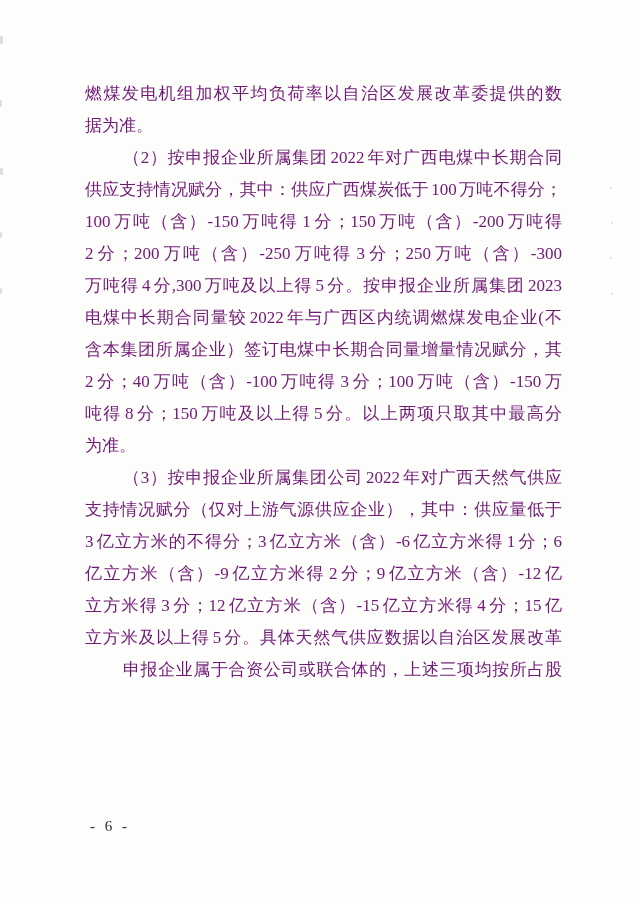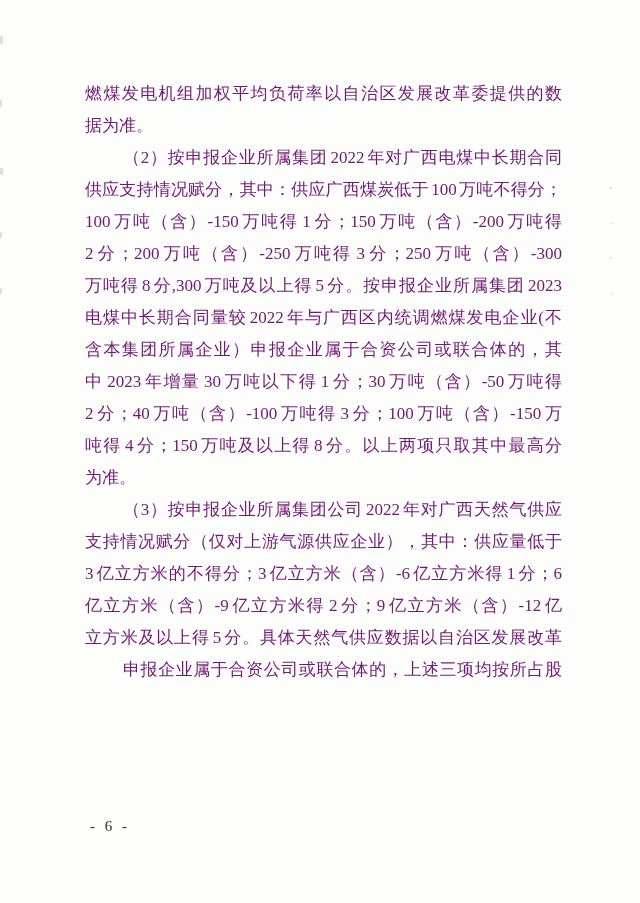--- a/index.html
+++ b/index.html
@@ -82,30 +82,30 @@
   <div class="speck right-3"></div>
   <div class="speck right-4"></div>
 
   <div class="text-block">
       <div class="text-line">燃煤发电机组加权平均负荷率以自治区发展改革委提供的数</div>
       <div class="text-line no-justify">据为准。</div>
       <div class="text-line indent">（2）按申报企业所属集团 2022 年对广西电煤中长期合同</div>
       <div class="text-line">供应支持情况赋分，其中：供应广西煤炭低于 100 万吨不得分；</div>
       <div class="text-line">100 万吨（含）-150 万吨得 1 分；150 万吨（含）-200 万吨得</div>
       <div class="text-line">2 分；200 万吨（含）-250 万吨得 3 分；250 万吨（含）-300</div>
-      <div class="text-line">万吨得 8 分,300 万吨及以上得 5 分。按申报企业所属集团 2023</div>
+      <div class="text-line">万吨得 4 分,300 万吨及以上得 5 分。按申报企业所属集团 2023</div>
       <div class="text-line">电煤中长期合同量较 2022 年与广西区内统调燃煤发电企业(不</div>
-      <div class="text-line">含本集团所属企业）申报企业属于合资公司或联合体的，其</div>
-      <div class="text-line">中 2023 年增量 30 万吨以下得 1 分；30 万吨（含）-50 万吨得</div>
+      <div class="text-line">含本集团所属企业）签订电煤中长期合同量增量情况赋分，其</div>
       <div class="text-line">2 分；40 万吨（含）-100 万吨得 3 分；100 万吨（含）-150 万</div>
-      <div class="text-line">吨得 4 分；150 万吨及以上得 8 分。以上两项只取其中最高分</div>
+      <div class="text-line">吨得 8 分；150 万吨及以上得 5 分。以上两项只取其中最高分</div>
       <div class="text-line no-justify">为准。</div>
       <div class="text-line indent">（3）按申报企业所属集团公司 2022 年对广西天然气供应</div>
       <div class="text-line">支持情况赋分（仅对上游气源供应企业），其中：供应量低于</div>
       <div class="text-line">3 亿立方米的不得分；3 亿立方米（含）-6 亿立方米得 1 分；6</div>
       <div class="text-line">亿立方米（含）-9 亿立方米得 2 分；9 亿立方米（含）-12 亿</div>
+      <div class="text-line">立方米得 3 分；12 亿立方米（含）-15 亿立方米得 4 分；15 亿</div>
       <div class="text-line">立方米及以上得 5 分。具体天然气供应数据以自治区发展改革</div>
       <div class="text-line indent">申报企业属于合资公司或联合体的，上述三项均按所占股</div>
     </div>
 
   <div class="page-footer">- 6 -</div>
 
 </div>
 
 </body></html>

